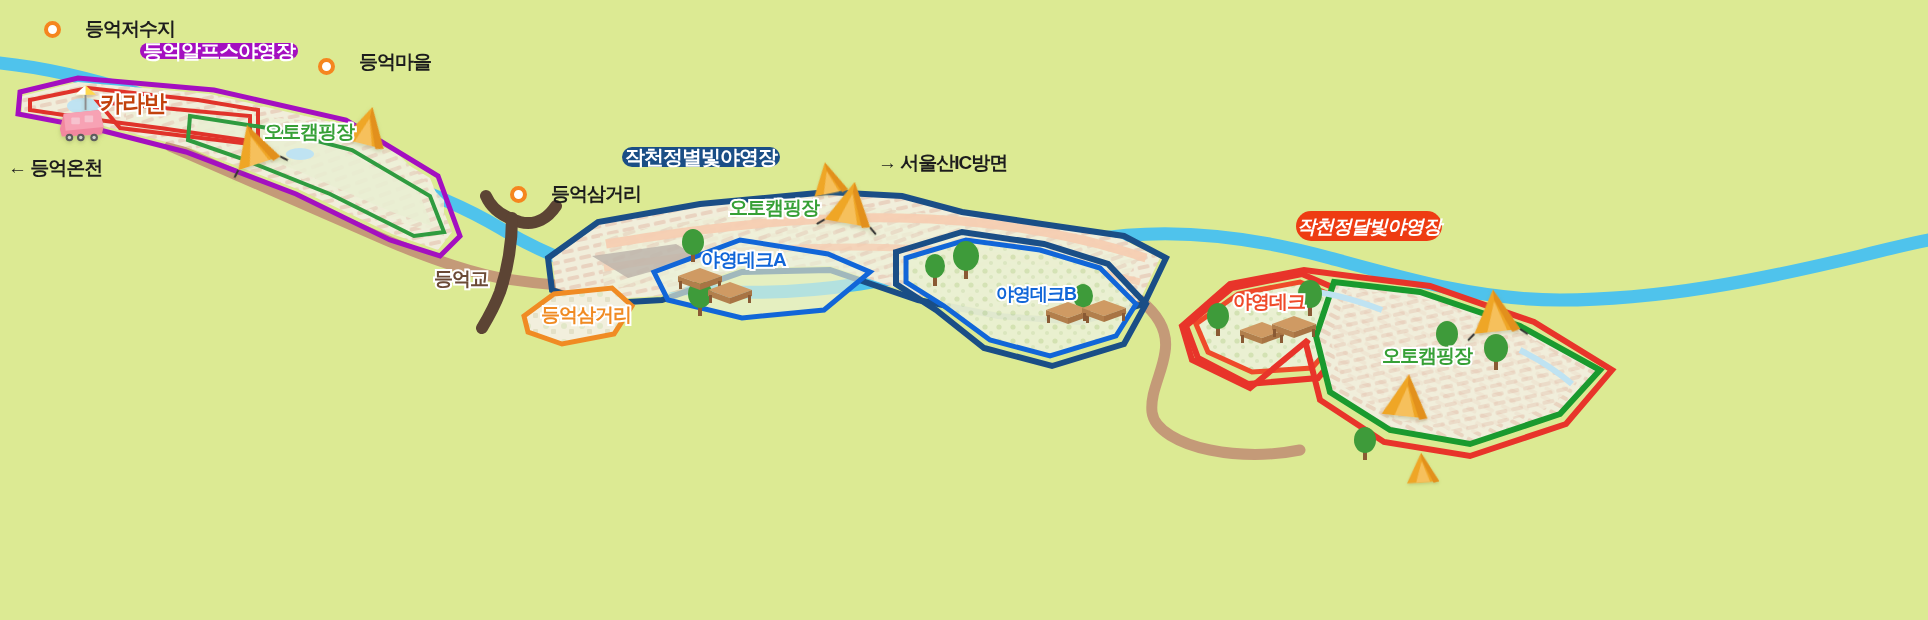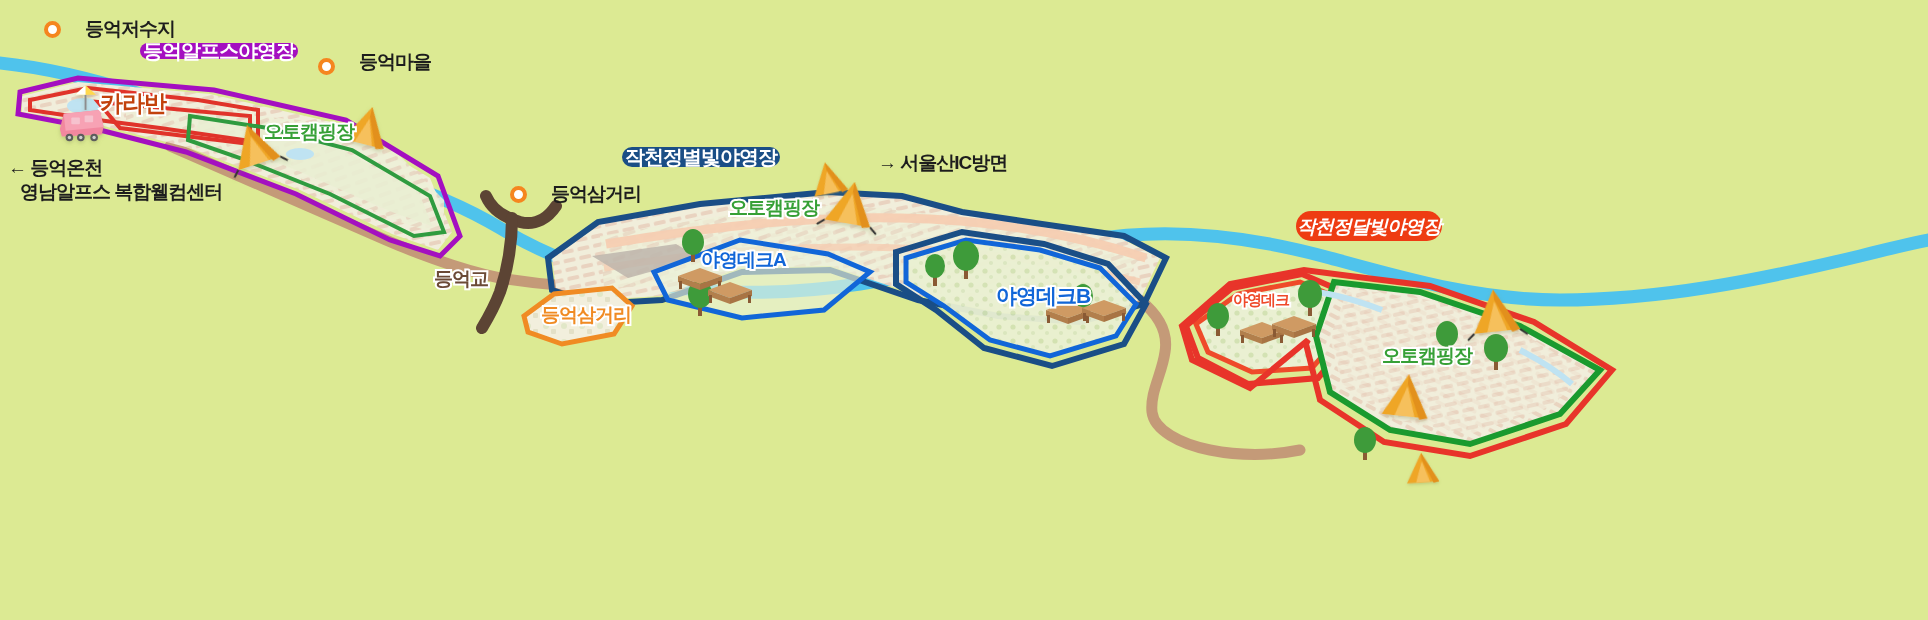--- a/index.html
+++ b/index.html
@@ -336,26 +336,25 @@
   <div class="poi" style="left:318px;top:49px;align-items:flex-end;">
     <span class="dot"></span>
     <span class="txt">등억마을</span>
   </div>
   <div class="poi" style="left:510px;top:181px;">
     <span class="dot"></span>
     <span class="txt">등억삼거리</span>
   </div>
 
   <div class="plain" style="left:8px;top:155px;">← 등억온천</div>
-  <div class="plain" style="left:20px;top:179px;">영남알프스 복합웰컴센터</div>
   <div class="plain" style="left:878px;top:150px;">→ 서울산IC방면</div>
 
   <div class="cap red" style="left:100px;top:92px;font-size:23px;">카라반</div>
   <div class="cap green" style="left:264px;top:122px;font-size:19px;">오토캠핑장</div>
   <div class="cap brown" style="left:434px;top:269px;font-size:19px;">등억교</div>
   <div class="cap orange" style="left:541px;top:305px;font-size:19px;">등억삼거리</div>
   <div class="cap green" style="left:729px;top:198px;font-size:19px;">오토캠핑장</div>
   <div class="cap blue" style="left:701px;top:250px;font-size:19px;">야영데크A</div>
-  <div class="cap blue" style="left:996px;top:285px;font-size:21px;">야영데크B</div>
-  <div class="cap redo" style="left:1233px;top:292px;font-size:15px;">야영데크</div>
+  <div class="cap blue" style="left:996px;top:285px;font-size:18px;">야영데크B</div>
+  <div class="cap redo" style="left:1233px;top:292px;font-size:19px;">야영데크</div>
   <div class="cap green" style="left:1382px;top:346px;font-size:19px;">오토캠핑장</div>
 
 </div>
 
 </body></html>

